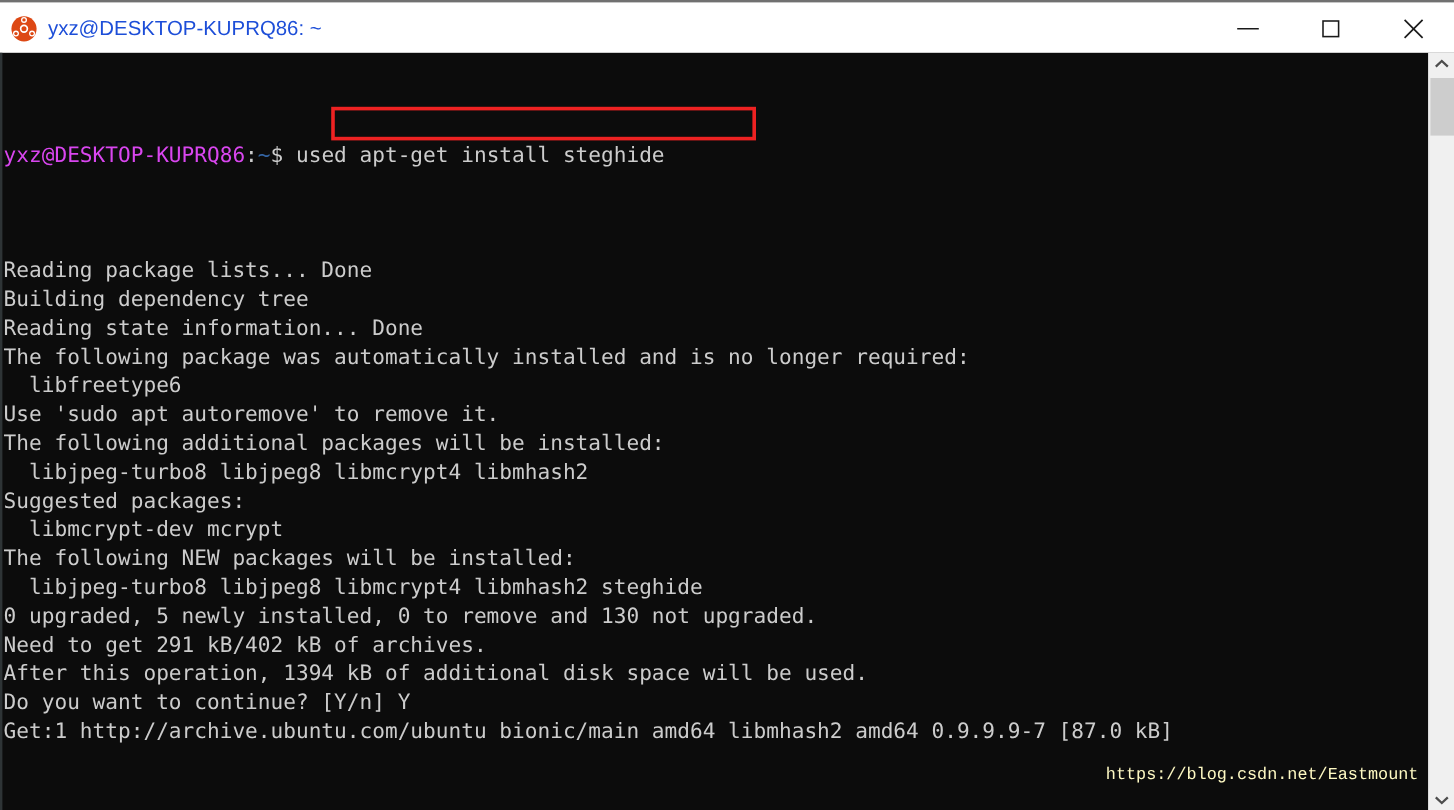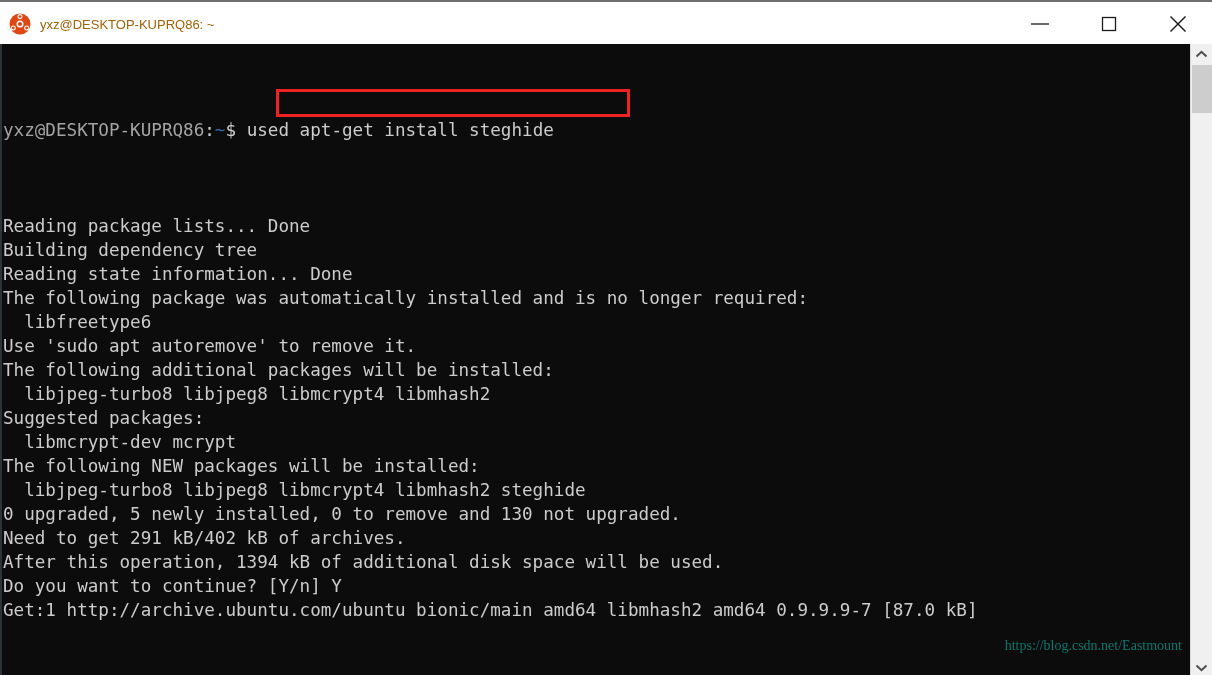--- a/index.html
+++ b/index.html
@@ -38,22 +38,22 @@
     padding-left: 9px;
     flex: 0 0 auto;
   }
   #ubuntu-icon {
     width: 22px;
     height: 22px;
     flex: 0 0 auto;
     margin-right: 9px;
   }
   #window-title {
-    font-size: 13px;
-    color: #a16207;
+    font-size: 17px;
+    color: #1d4ed8;
     white-space: nowrap;
     letter-spacing: 0px;
     font-family: "Liberation Sans", sans-serif;
   }
   #titlebar-spacer { flex: 1 1 auto; }
   #window-controls {
     display: flex;
     flex: 0 0 auto;
     height: 40px;
   }
@@ -98,42 +98,42 @@
     padding: 2px 0 0 1px;
     box-sizing: border-box;
   }
   .term-line {
     height: 24px;
     line-height: 24px;
     white-space: pre;
     position: relative;
     font-family: "DejaVu Sans Mono", "Liberation Mono", monospace;
   }
-  .c-green  { color: #a3a3a3; }
+  .c-green  { color: #d946ef; }
   .c-blue   { color: #3465a4; }
   .c-white  { color: #cccccc; }
   #cmd-highlight {
     position: absolute;
     left: 274px;
     top: 45px;
     width: 354px;
     height: 28px;
     border: 3px solid #ee2222;
     box-sizing: border-box;
     pointer-events: none;
   }
 
   
   #watermark {
     position: absolute;
     right: 30px;
     bottom: 21px;
-    font-family: Liberation Serif, serif;
+    font-family: Liberation Mono, monospace;
     font-size: 14px;
-    color: #0f766e;
+    color: #fef9c3;
     white-space: nowrap;
   }
 
   
   #scrollbar {
     position: absolute;
     right: 0;
     top: 42px;
     width: 22px;
     height: 633px;

